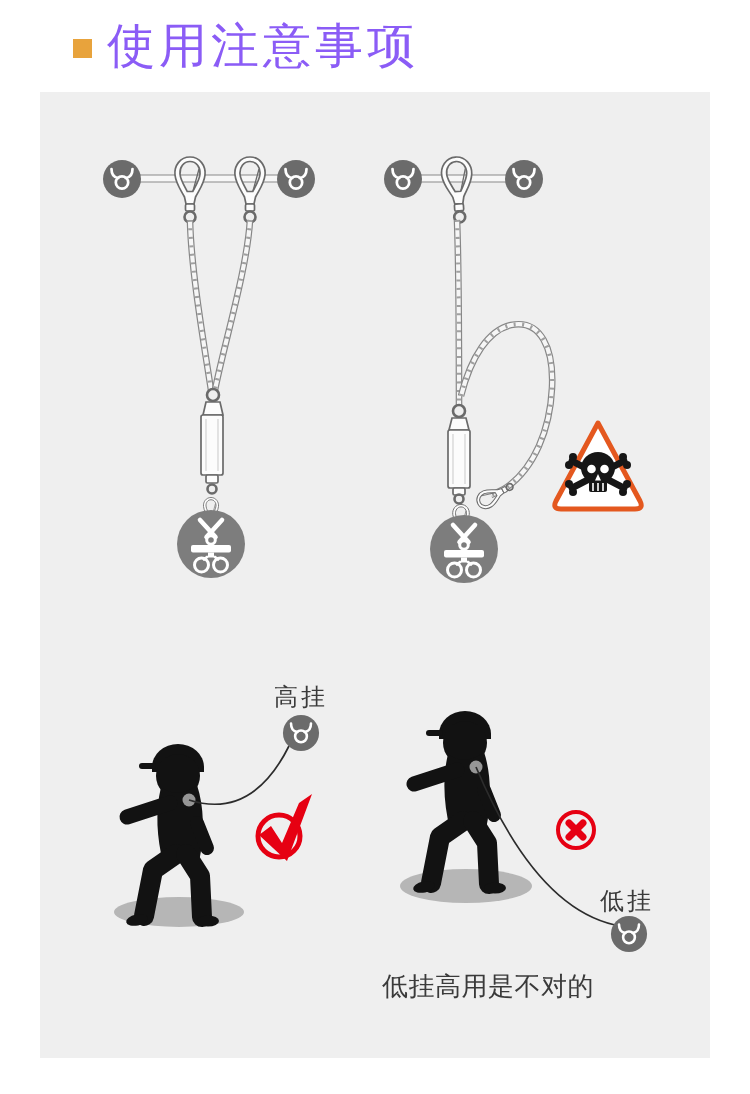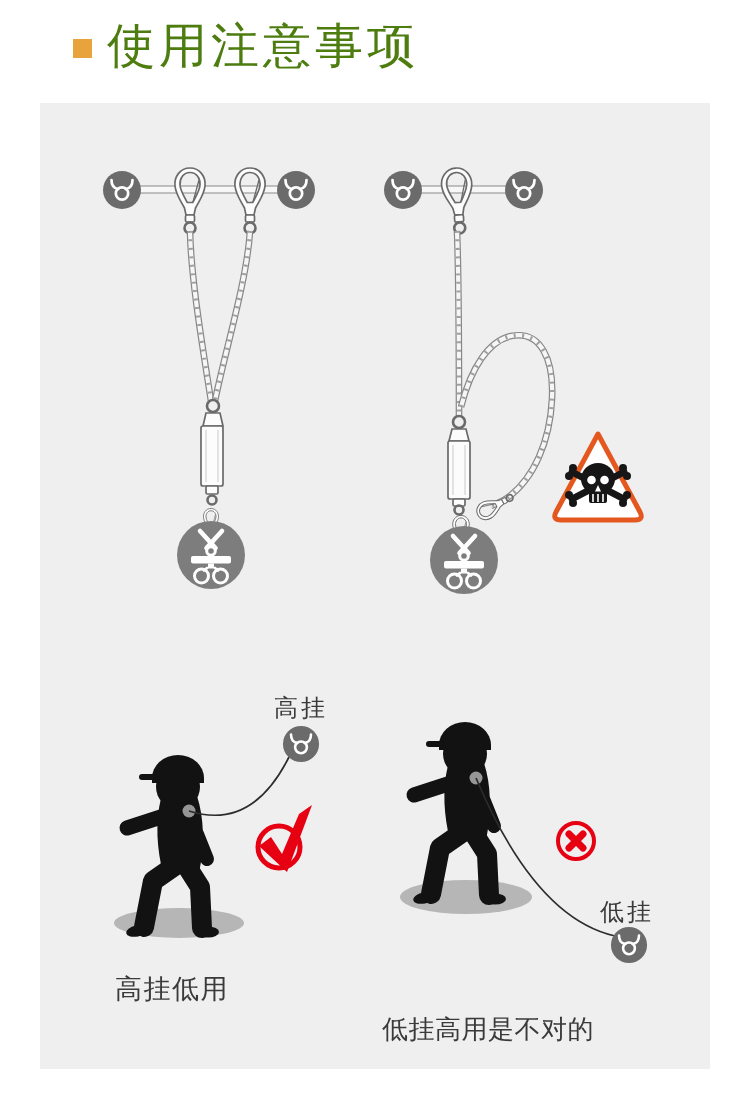--- a/index.html
+++ b/index.html
@@ -9,34 +9,34 @@
     font-family:"Liberation Sans", sans-serif;
   }
   
   .bullet{
     position:absolute;left:73px;top:39px;width:19px;height:19px;
     background:var(--accent-orange,#E8A33C);
   }
   .title{
     position:absolute;left:107px;top:20px;
     font-size:48px;line-height:52px;letter-spacing:4px;
-    font-weight:500;color:#4d7c0f;white-space:nowrap;
+    font-weight:500;color:#8b5cf6;white-space:nowrap;
   }
   
   .panel{
-    position:absolute;left:40px;top:103px;width:670px;height:966px;
+    position:absolute;left:40px;top:92px;width:670px;height:966px;
     background:var(--panel-bg,#EFEFEF);
   }
   .scene{position:absolute;left:0;top:0;width:670px;height:966px;display:block;}
   
   .lbl{position:absolute;color:var(--text-dark,#3A3A3A);font-weight:500;white-space:nowrap;z-index:2;}
   .hang-left {left:234px;top:589px;font-size:24px;letter-spacing:3px;}
   .hang-right{left:560px;top:793px;font-size:24px;letter-spacing:3px;font-family:Liberation Serif, serif;}
   .cap-left  {left:75px;top:868px;font-size:27px;letter-spacing:1.5px;}
-  .cap-right {left:342px;top:877px;font-size:26px;letter-spacing:0.5px;margin-top:32px;}
+  .cap-right {left:342px;top:877px;font-size:26px;letter-spacing:0.5px;}
   
   .bar{fill:#f7f7f7;stroke:#9b9b9b;stroke-width:1.2;}
   .hw{fill:#fcfcfc;stroke:#6a6a6a;stroke-width:1.7;}
   .hwl{stroke:#6a6a6a;stroke-width:1.3;}
   .hwr{fill:none;stroke:#6a6a6a;stroke-width:2.6;}
   .inl{stroke:#c9c9c9;stroke-width:1;}
   .r1{fill:none;stroke:#878787;stroke-width:6.6;}
   .r2{fill:none;stroke:#f6f6f6;stroke-width:4.2;}
   .r3{fill:none;stroke:#a0a0a0;stroke-width:4.2;stroke-dasharray:2 6.5;}
   .anchor-c{fill:var(--anchor-circle-gray,#6B6B6B);}
@@ -202,16 +202,15 @@
         <g>
           <circle class="mark-ring" cx="536" cy="738" r="18" stroke-width="4"></circle>
           <line class="xline" x1="529" y1="731" x2="543" y2="745"></line>
           <line class="xline" x1="543" y1="731" x2="529" y2="745"></line>
         </g>
       </g>
     </svg>
 
     <div class="lbl hang-left">高挂</div>
     <div class="lbl hang-right">低挂</div>
-    <div class="lbl cap-left">高挂低用</div>
     <div class="lbl cap-right">低挂高用是不对的</div>
   </div>
 </div>
 
 </body></html>

